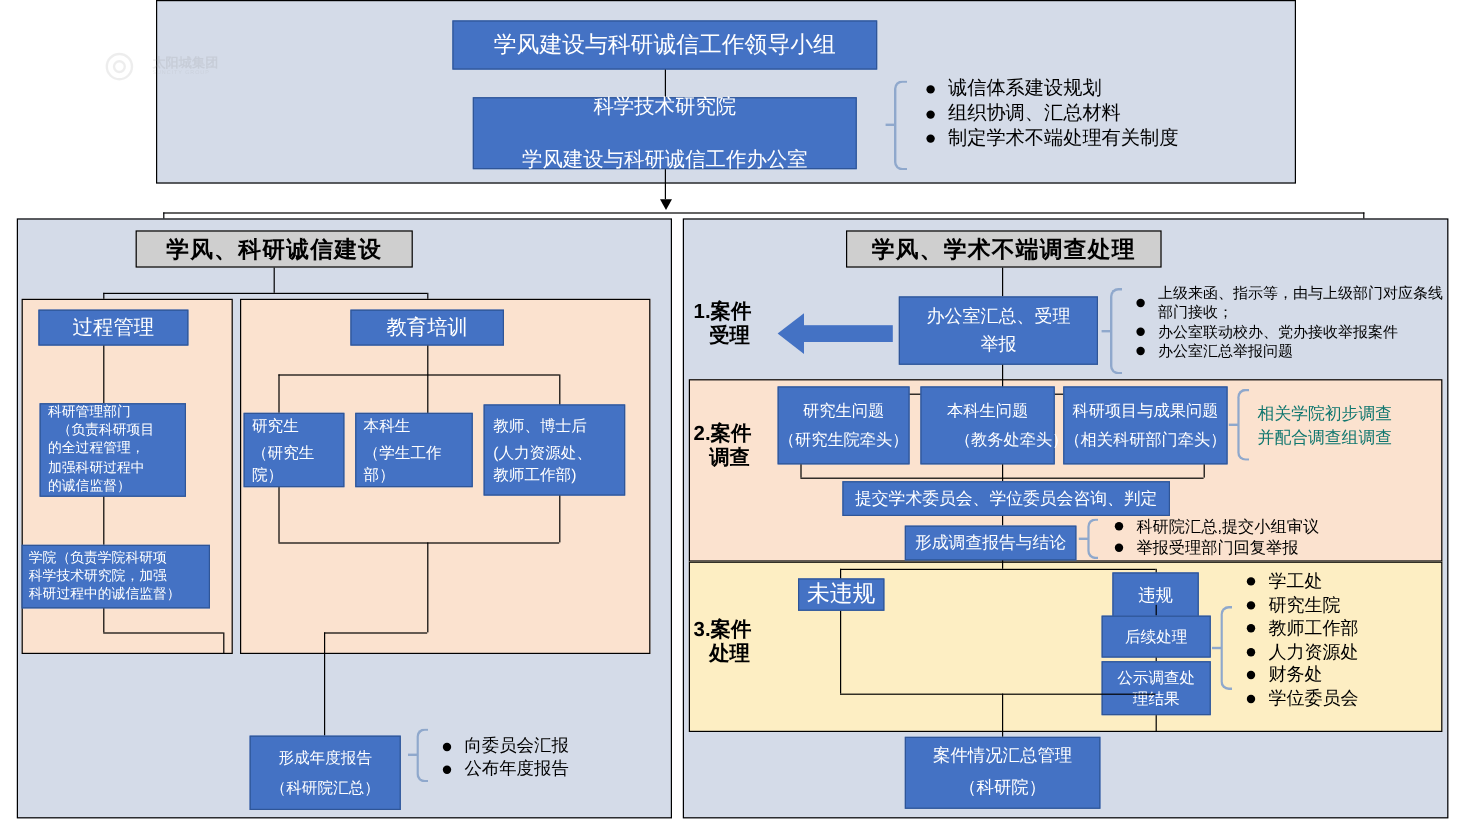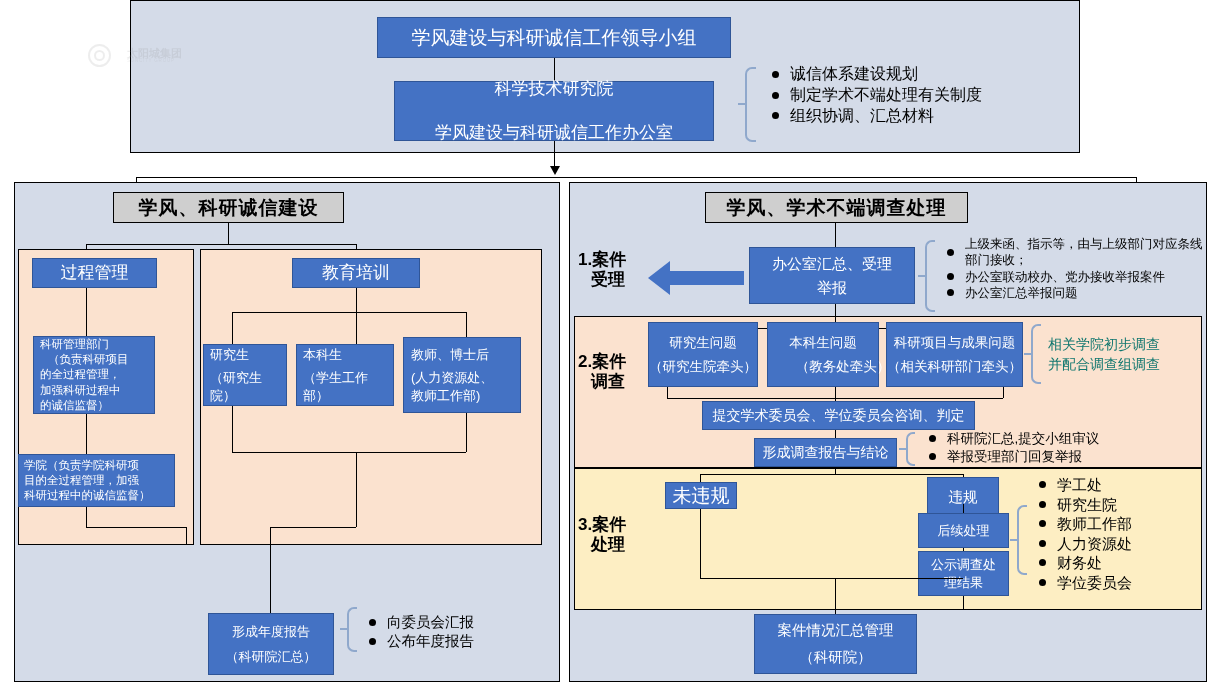--- a/index.html
+++ b/index.html
@@ -120,22 +120,22 @@
   <div class="abs bbox" style="left:394px;top:81px;width:320px;height:60px;font-size:17px;">
     <span class="ln">科学技术研究院</span>
     <span class="ln" style="margin-top:22px;">学风建设与科研诚信工作办公室</span>
   </div>
 
   <div class="abs brace" style="left:745px;top:67px;width:11px;height:75px;"></div>
   <div class="abs brace-notch" style="left:738px;top:103px;width:8px;"></div>
 
   <ul class="abs blist" style="left:768px;top:64px;width:300px;font-size:16px;">
     <li>诚信体系建设规划</li>
+    <li>组织协调、汇总材料</li>
     <li>制定学术不端处理有关制度</li>
-    <li>组织协调、汇总材料</li>
   </ul>
 
   <div class="abs vline" style="left:554px;top:141px;height:25px;"></div>
   <div class="abs down-head" style="left:550px;top:166px;"></div>
 
   <div class="abs hline" style="left:136px;top:177px;width:1001px;"></div>
   <div class="abs vline" style="left:136px;top:177px;height:8px;"></div>
   <div class="abs vline" style="left:1136px;top:177px;height:8px;"></div>
 
   <div class="abs panel-blue" style="left:14px;top:182px;width:546px;height:500px;"></div>
@@ -162,21 +162,21 @@
     <span class="ln" style="padding-left:8px;">（负责科研项目</span>
     <span class="ln">的全过程管理，</span>
     <span class="ln">加强科研过程中</span>
     <span class="ln">的诚信监督）</span>
   </div>
 
   <div class="abs vline" style="left:86px;top:414px;height:40px;"></div>
 
   <div class="abs bbox left-align" style="left:18px;top:454px;width:157px;height:53px;font-size:11.5px;padding:3px 5px;">
     <span class="ln">学院（负责学院科研项</span>
-    <span class="ln">目的全过程管理，加强</span>
+    <span class="ln">科学技术研究院，加强</span>
     <span class="ln">科研过程中的诚信监督）</span>
   </div>
 
   <div class="abs vline" style="left:86px;top:507px;height:20px;"></div>
   <div class="abs hline" style="left:86px;top:527px;width:100px;"></div>
   <div class="abs vline" style="left:186px;top:527px;height:18px;"></div>
 
   <div class="abs panel-plain-peach" style="left:200px;top:249px;width:342px;height:296px;"></div>
 
   <div class="abs bbox" style="left:292px;top:258px;width:128px;height:30px;font-size:17px;">

